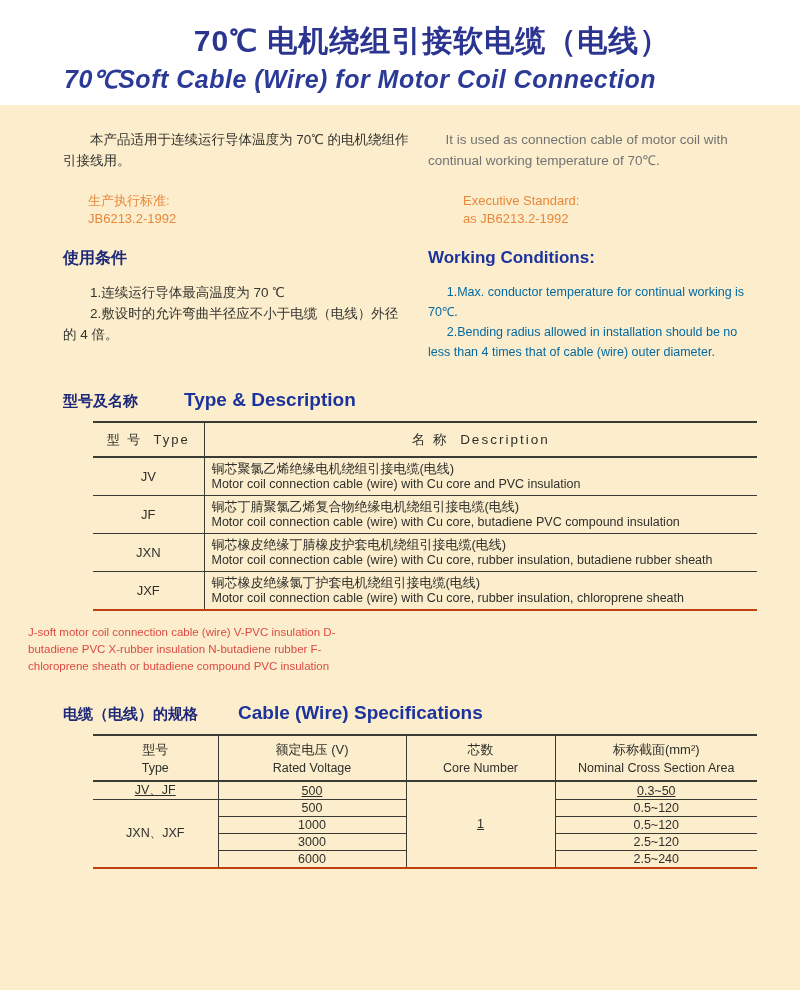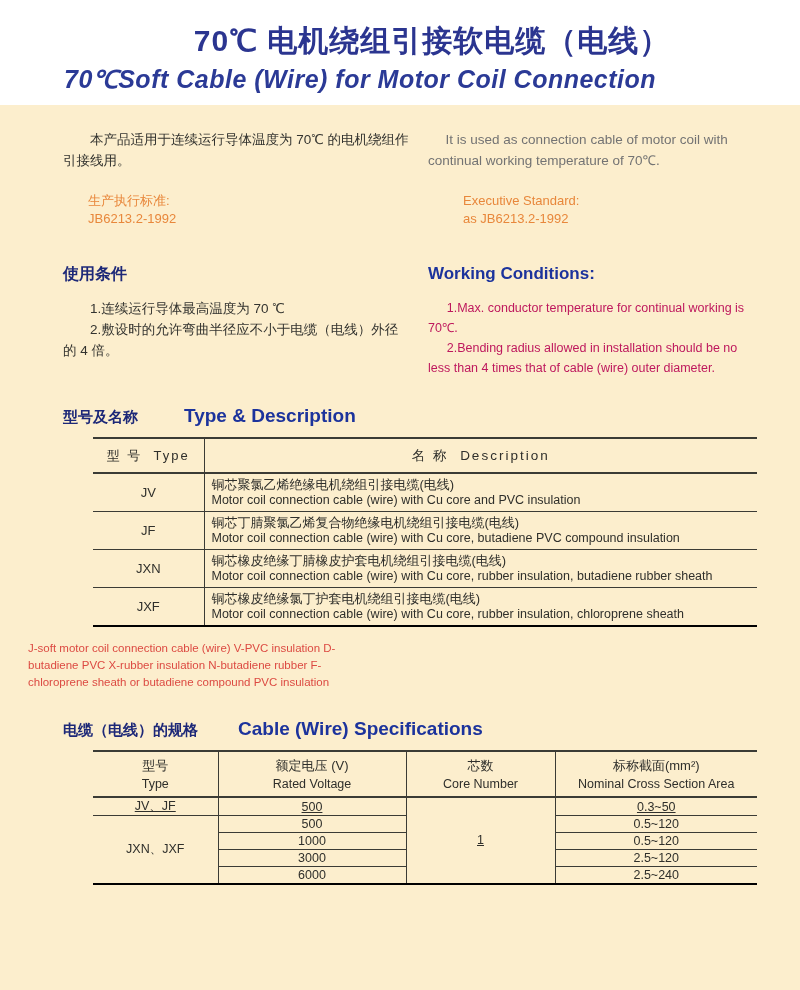--- a/index.html
+++ b/index.html
@@ -25,34 +25,34 @@
   .tworow { display:flex; }
   .col-l { margin-left:63px; width:348px; }
   .col-r { margin-left:17px; width:330px; }
   .intro p { font-size:13.5px; line-height:21px; }
   .intro .zh { text-indent:2em; color:#33332f; }
   .intro .en { text-indent:1.3em; color:#737373; }
   .standard { margin-top:21px; }
   .standard p { font-size:13px; line-height:18px; color:#e8873b; }
   .standard .col-l { padding-left:25px; }
   .standard .col-r { padding-left:35px; }
-  .wc-head { margin-top:36px; }
+  .wc-head { margin-top:20px; }
   .h-zh { font-size:16px; font-weight:bold; color:#1d2878; }
   .h-en { font-size:17px; font-weight:bold; color:#1c339c; }
   .wc-body { margin-top:13px; }
   .wc-body p.zh { font-size:13.5px; line-height:21px; text-indent:2em; color:#33332f; }
-  .wc-body p.en { font-size:12.5px; line-height:20px; text-indent:1.5em; color:#be185d; }
+  .wc-body p.en { font-size:12.5px; line-height:20px; text-indent:1.5em; color:#0369a1; }
   .sec-head { margin-top:27px; margin-left:63px; display:flex; align-items:baseline; }
   .sec-head .zh { font-size:15px; font-weight:bold; color:#1d2878; }
   .sec-head .en { font-size:19px; font-weight:bold; color:#1c339c; margin-left:46px; }
   .sec-head2 .en { margin-left:40px; }
   
   table { border-collapse:collapse; margin-left:93px; width:664px; table-layout:fixed; }
   .t1 { margin-top:10px; }
-  .t1, .t2 { border-top:2px solid #3b3b35; border-bottom:2px solid #000000; }
+  .t1, .t2 { border-top:2px solid #3b3b35; border-bottom:2px solid #c2410c; }
   .t1 th, .t2 th { border-bottom:2px solid #3b3b35; font-weight:normal; }
   .t1 td, .t1 th, .t2 td, .t2 th { border-left:1px solid #3b3b35; border-right:1px solid #3b3b35; }
   .t1 td:first-child, .t1 th:first-child, .t2 td:first-child, .t2 th:first-child { border-left:none; }
   .t1 td:last-child, .t1 th:last-child, .t2 td:last-child, .t2 th:last-child { border-right:none; }
   .t1 tbody td { border-top:1px solid #3b3b35; }
   .t1 th { height:35px; font-size:13.5px; letter-spacing:2px; }
   .t1 .c-type { width:111px; text-align:center; font-size:13px; }
   .t1 .c-desc { padding:3px 4px 3px 7px; }
   .t1 .zh-line { font-size:13px; line-height:16px; color:#2f2f2b; }
   .t1 .en-line { font-size:12.5px; line-height:15px; color:#2f2f2b; }

